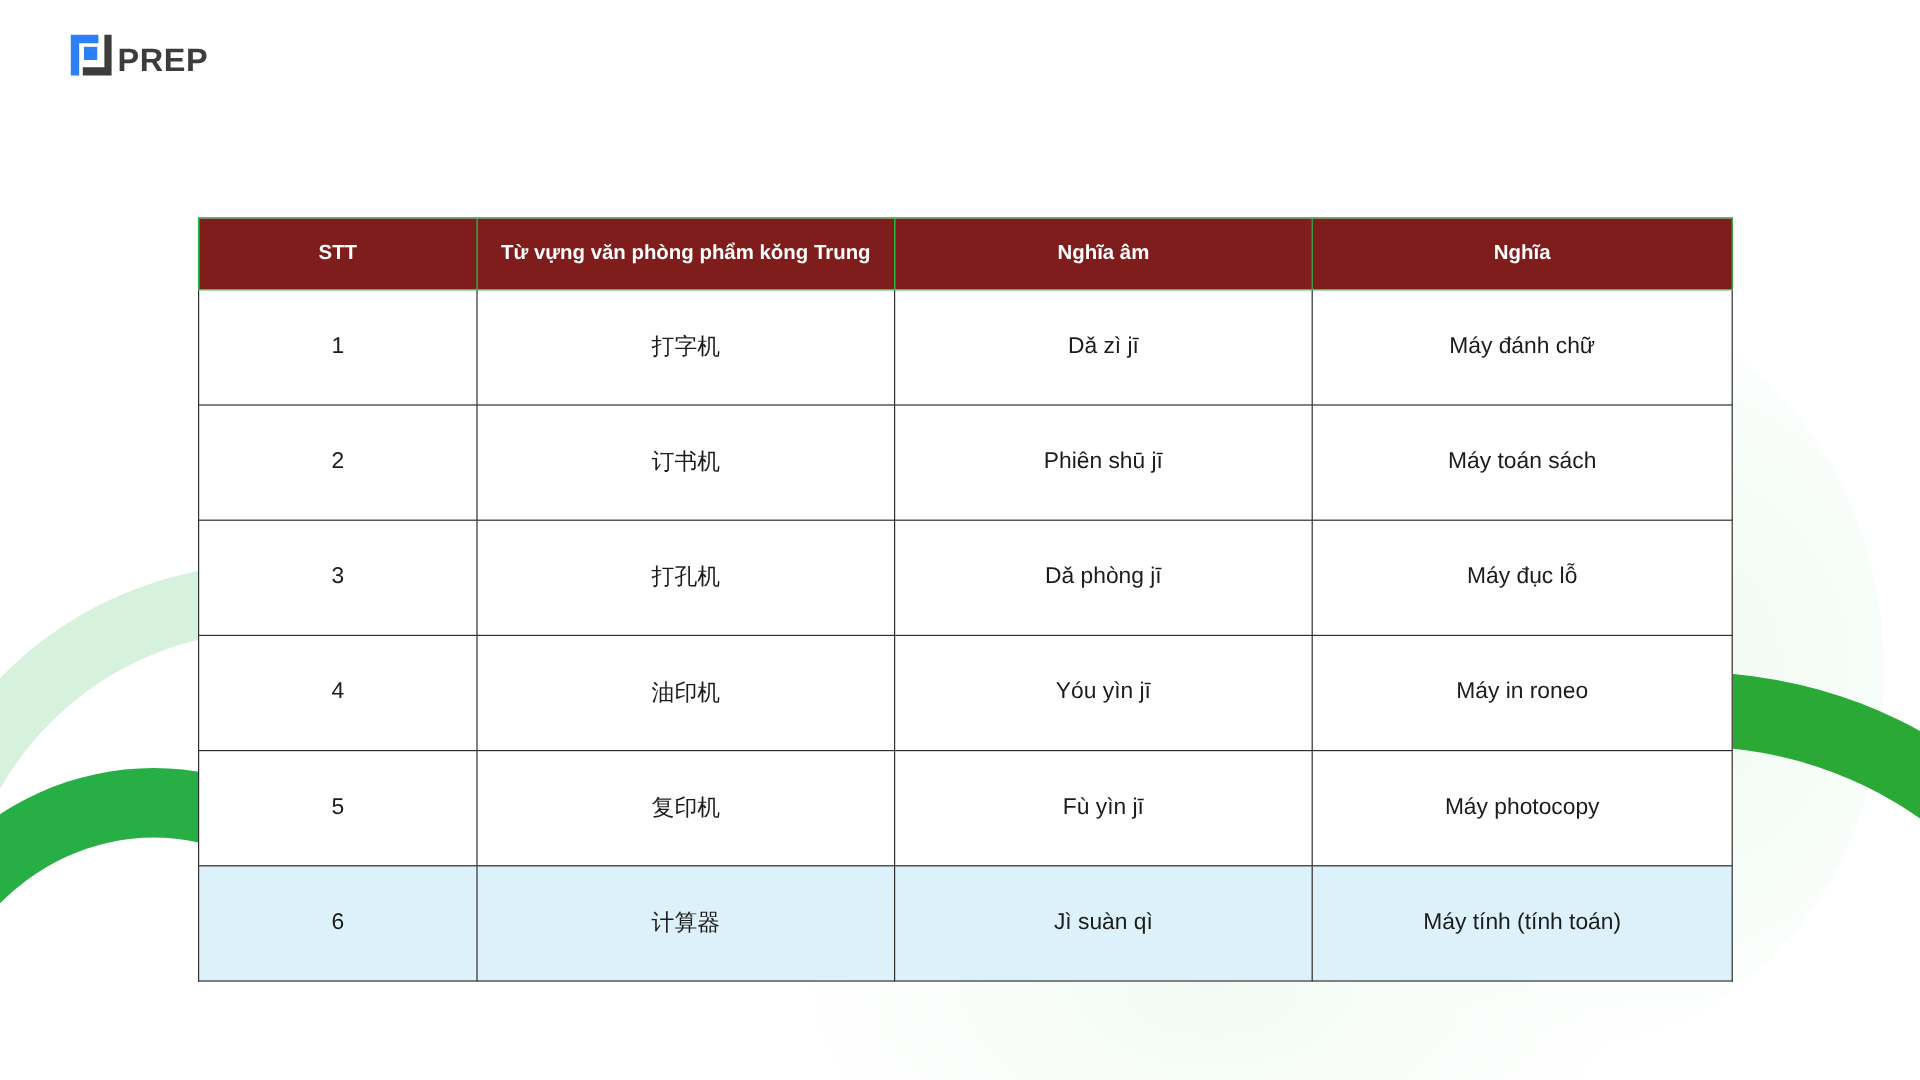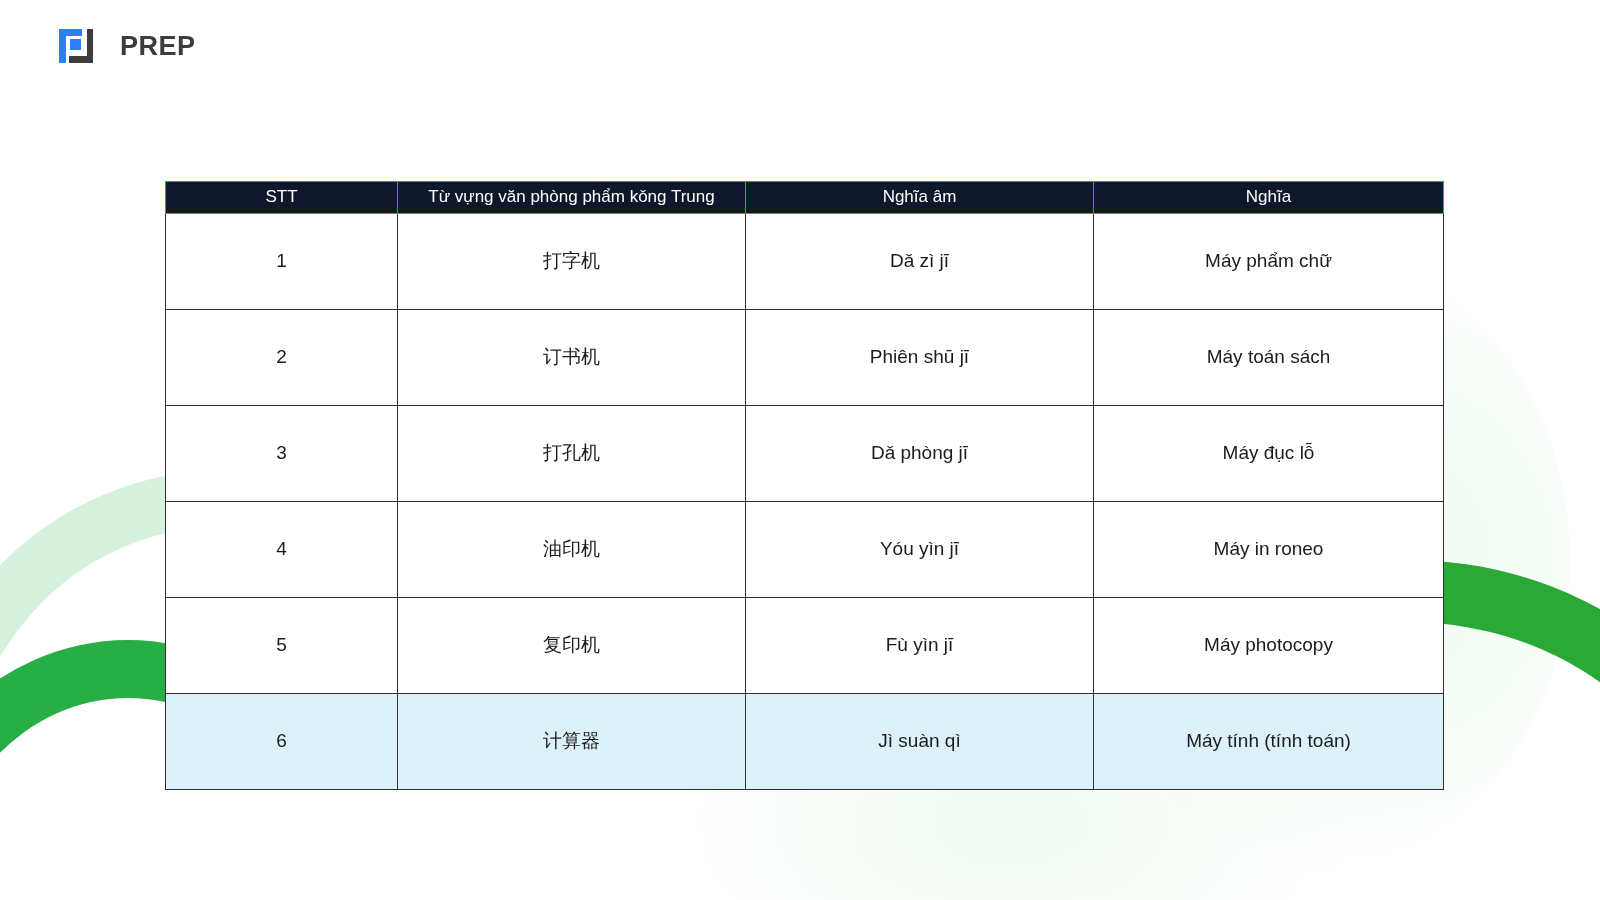--- a/index.html
+++ b/index.html
@@ -72,22 +72,22 @@
     border-radius: 50%;
     background: radial-gradient(ellipse at 50% 40%, #f2fbf3 0%, rgba(255,255,255,0) 70%);
   }
 
   
   .logo {
     position: absolute;
     left: 56px;
     top: 26px;
     display: flex;
-    align-items: center;
-    gap: 24px;
+    align-items: flex-end;
+    gap: 2px;
     z-index: 3;
   }
   .logo-mark {
     width: 40px;
     height: 40px;
     position: relative;
   }
   .logo-text {
     font-size: 27px;
     font-weight: bold;
@@ -103,26 +103,26 @@
     width: 1278px;
     z-index: 2;
   }
   table.vocab {
     border-collapse: collapse;
     width: 100%;
     table-layout: fixed;
     background: #ffffff;
   }
   table.vocab th {
-    background: #0f172a;
+    background: #7f1d1d;
     color: #ffffff;
     font-size: 17px;
-    font-weight: normal;
+    font-weight: bold;
     line-height: 1.35;
-    padding: 4px 10px;
+    padding: 18px 10px;
     border: 1px solid #23b541;
     text-align: center;
     vertical-align: middle;
   }
   table.vocab td {
     border: 1px solid #2f2f2f;
     text-align: center;
     vertical-align: middle;
     font-size: 19px;
     color: #1c1c1c;
@@ -174,21 +174,21 @@
         <th>Từ vựng văn phòng phẩm kǒng Trung</th>
         <th>Nghĩa âm</th>
         <th>Nghĩa</th>
       </tr>
     </thead>
     <tbody>
       <tr>
         <td>1</td>
         <td>打字机</td>
         <td>Dǎ zì jī</td>
-        <td>Máy phẩm chữ</td>
+        <td>Máy đánh chữ</td>
       </tr>
       <tr>
         <td>2</td>
         <td>订书机</td>
         <td>Phiên shū jī</td>
         <td>Máy toán sách</td>
       </tr>
       <tr>
         <td>3</td>
         <td>打孔机</td>

